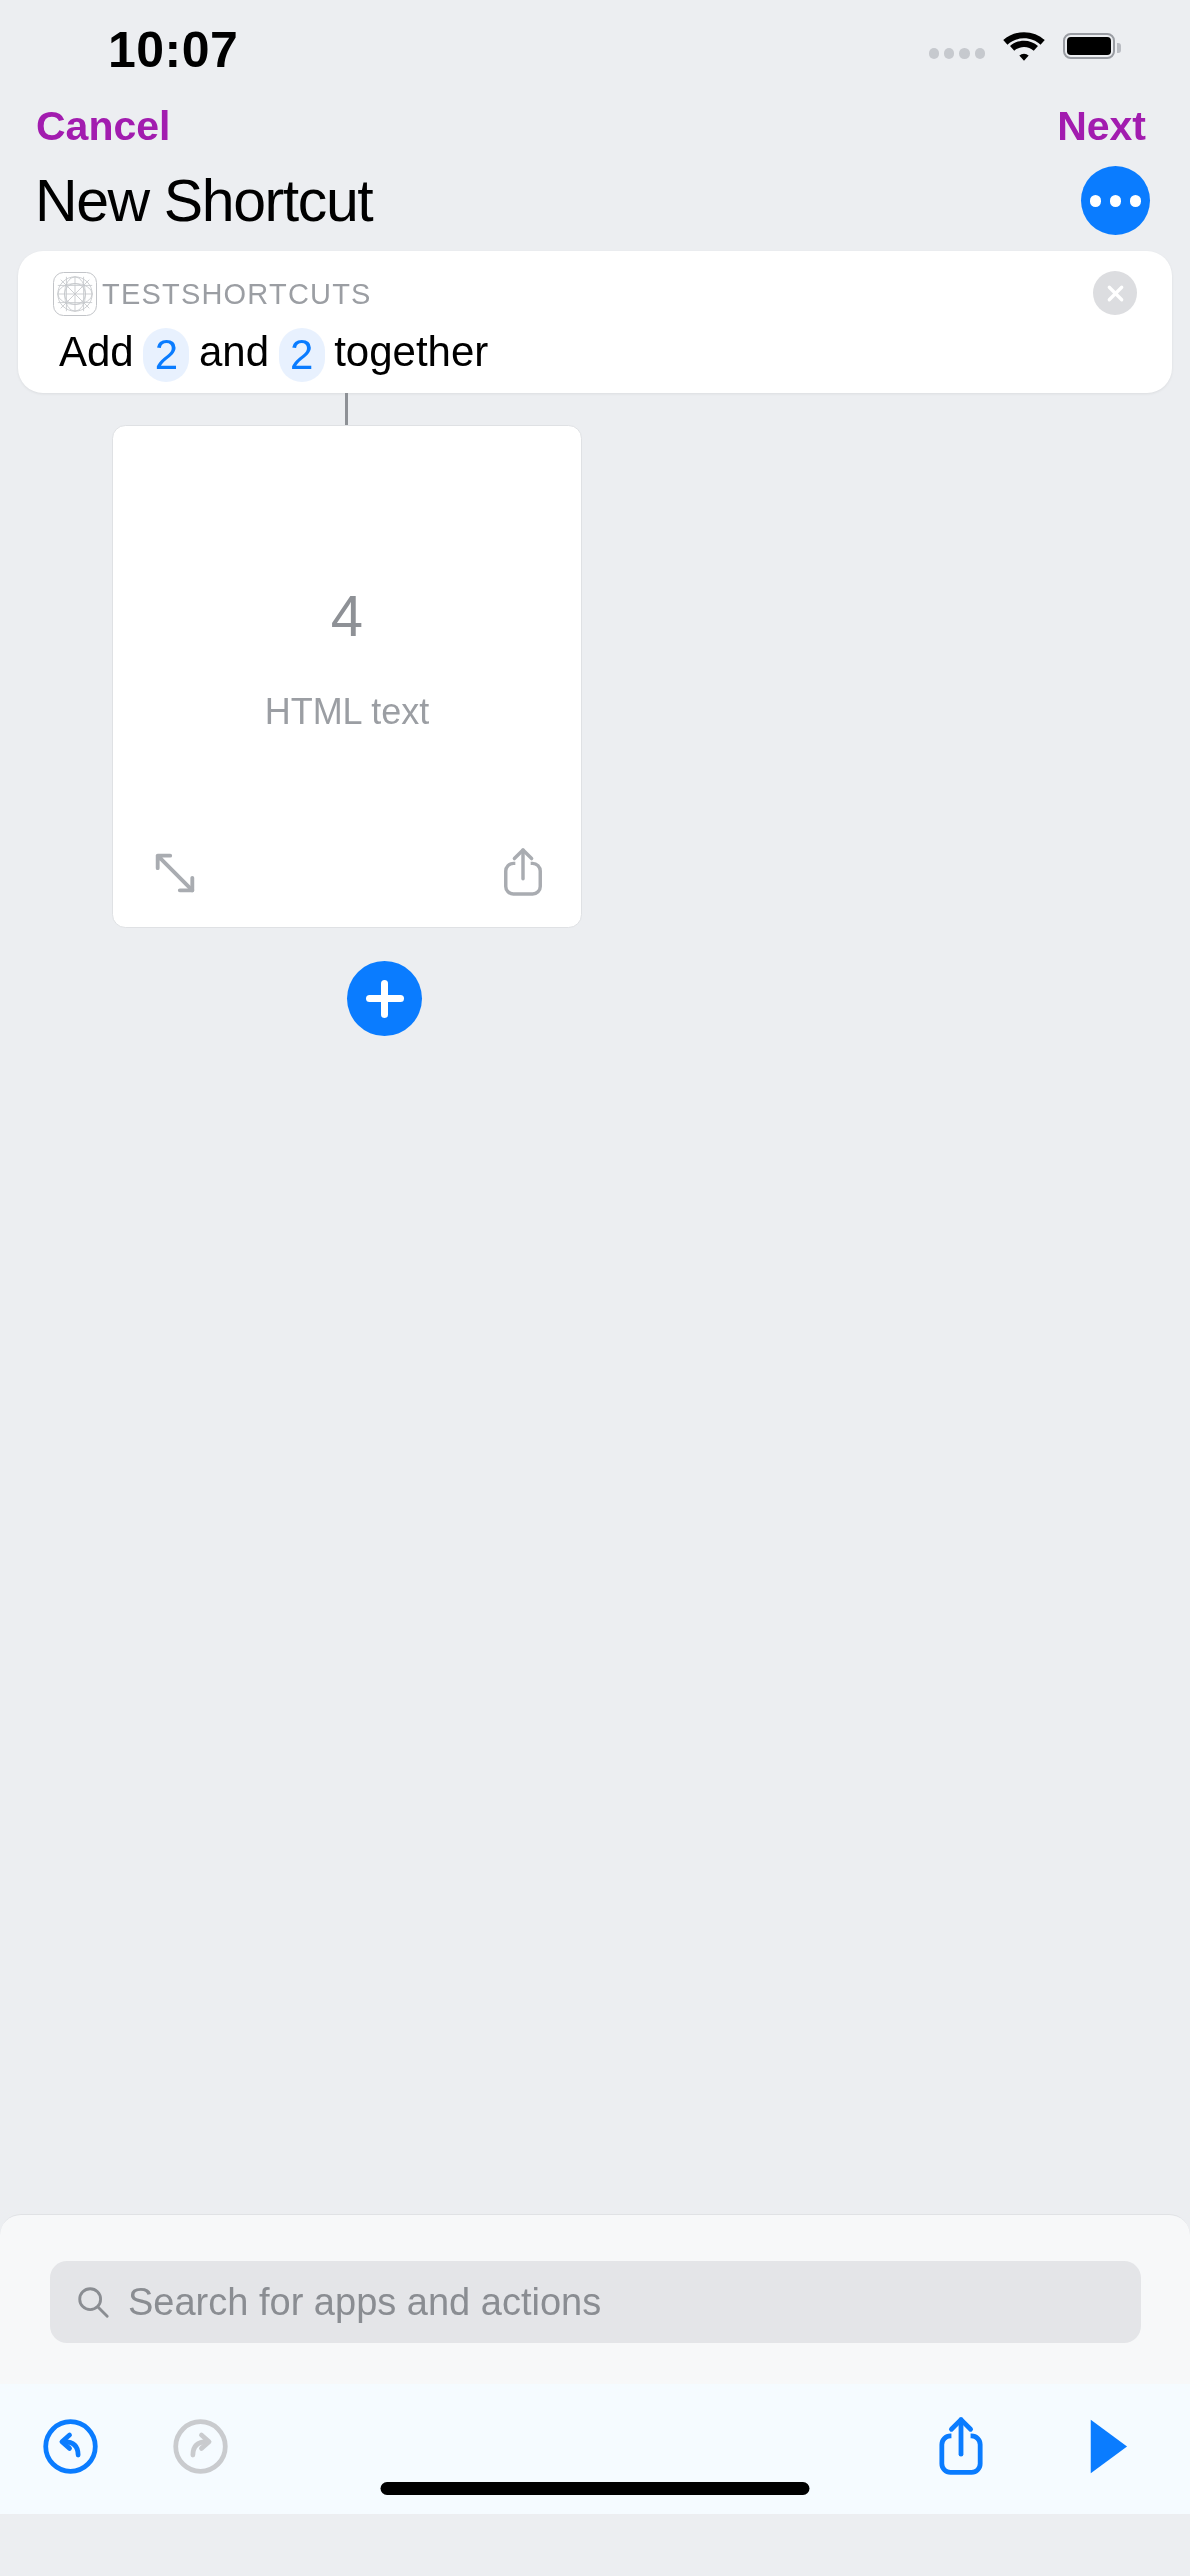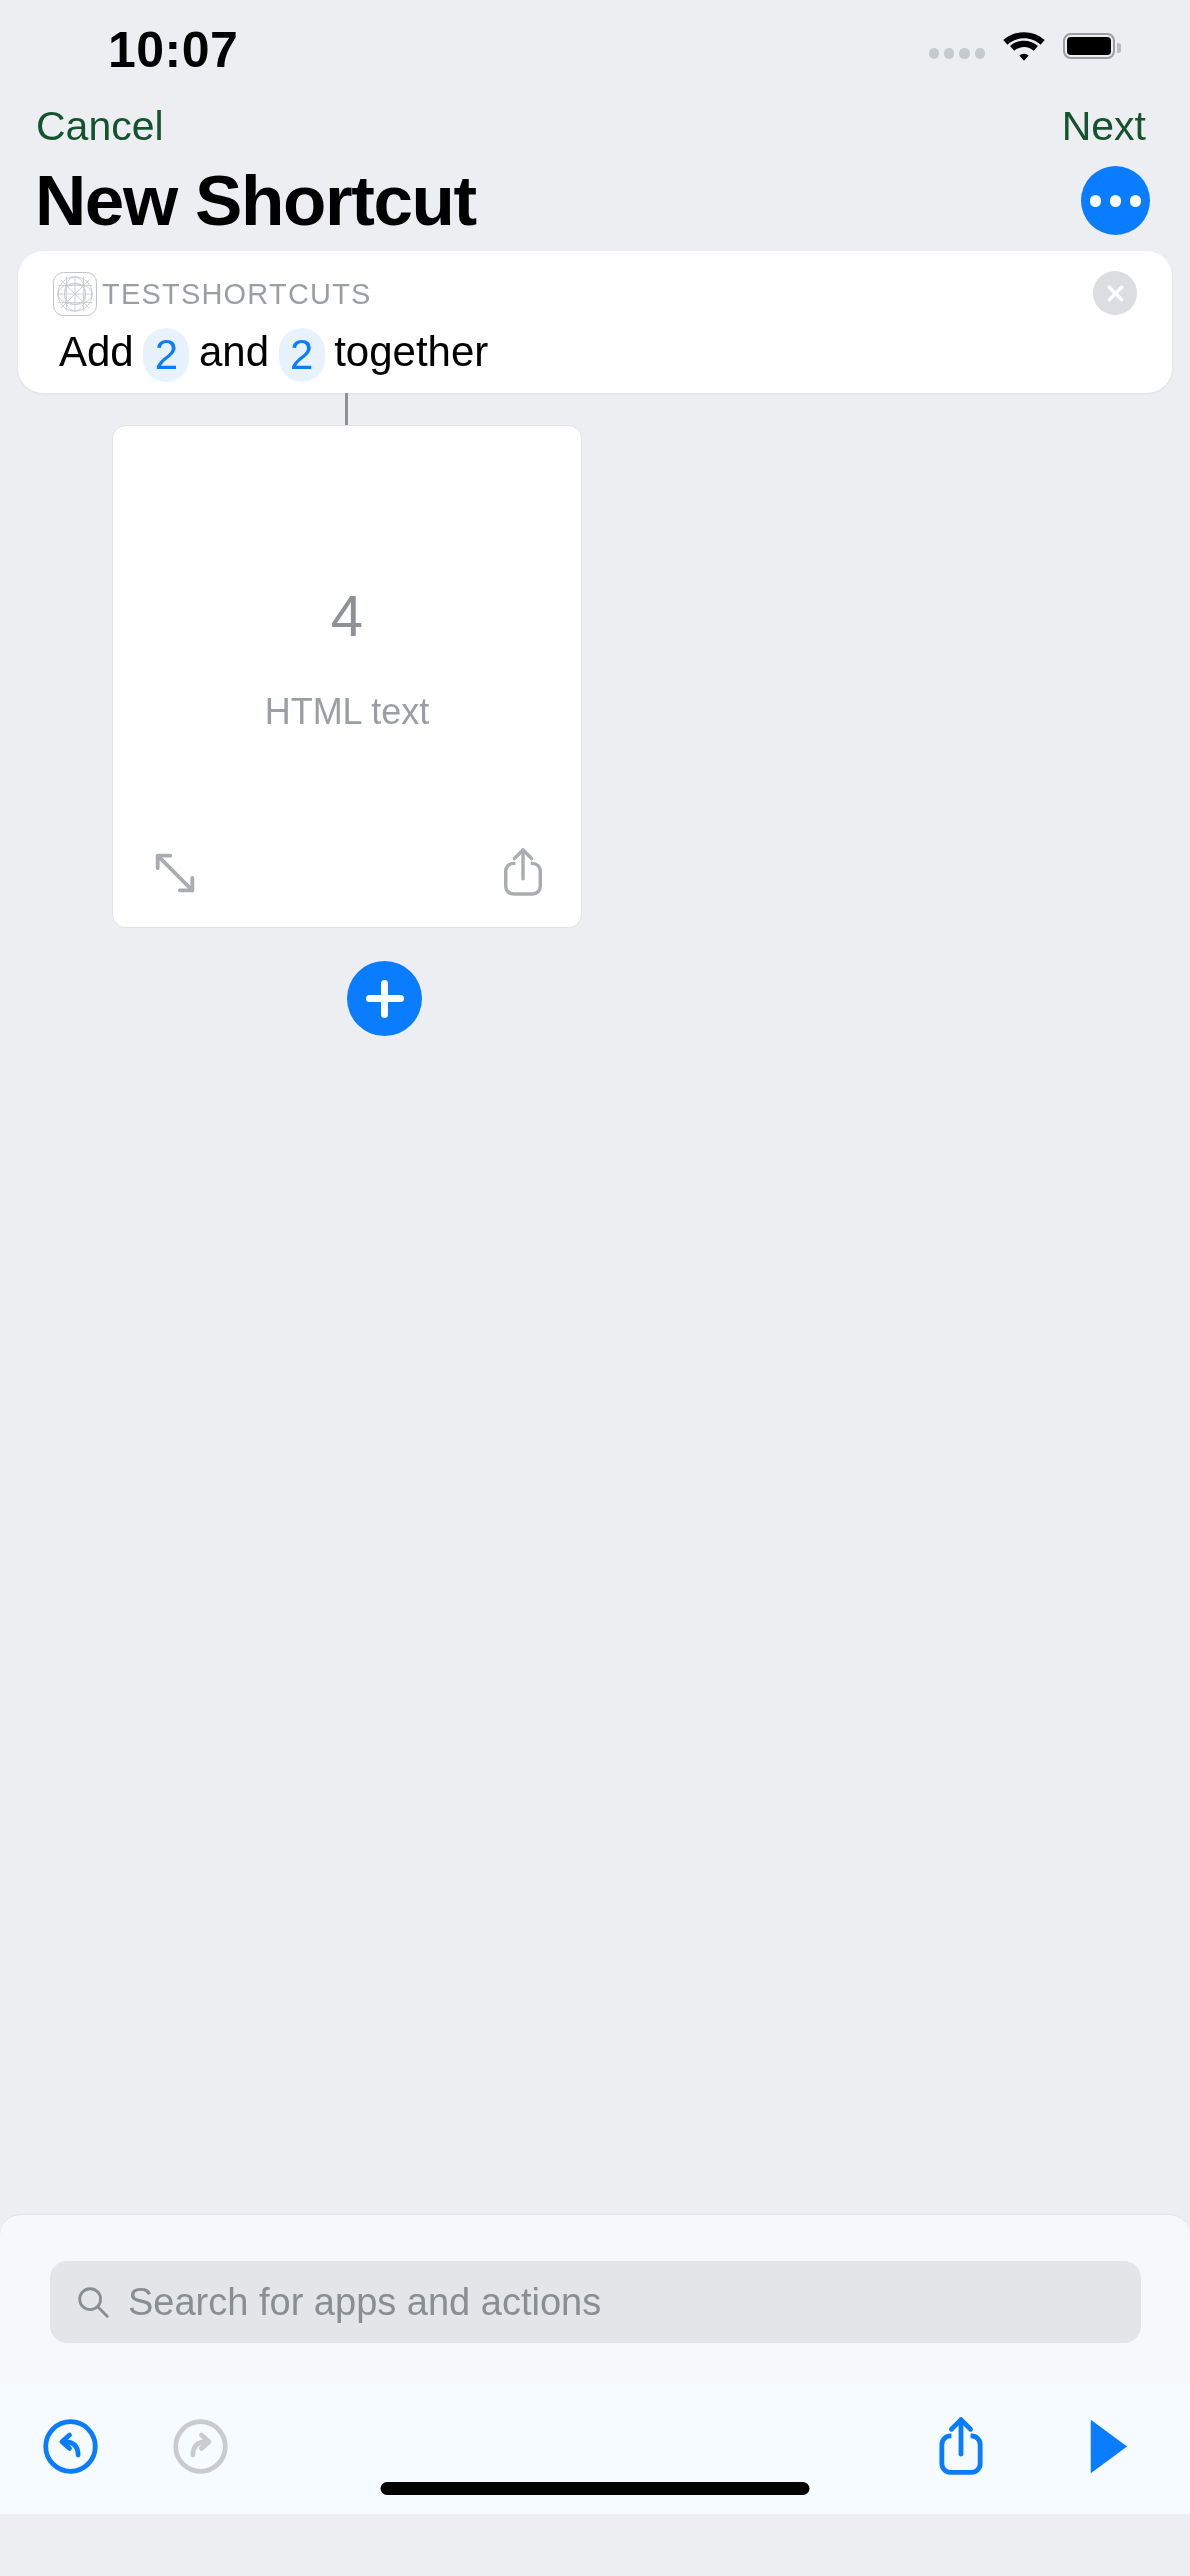--- a/index.html
+++ b/index.html
@@ -47,33 +47,34 @@
   }
   .sb-batt i {
     display:block; margin:1.9px; width:calc(100% - 3.8px); height:calc(100% - 3.8px);
     background:#000; border-radius:3.8px;
   }
 
   
   .navbar { position:absolute; top:88px; left:0; width:1190px; height:77px; }
   .nav-btn {
     position:absolute; top:0;
-    font-size:41px; color:#14532d; line-height:77px;
+    font-size:41px; color:#a21caf; line-height:77px;
     background:none; border:none; cursor:pointer;
     font-family:"Liberation Sans", sans-serif;
+    font-weight:bold;
   }
   .nav-cancel { left:36px; }
   .nav-next { right:44px; }
 
   .titlerow {
     position:absolute; top:153px; left:0; width:1190px; height:105px;
   }
   .page-title {
     position:absolute; left:35px; top:0;
-    font-size:71px; font-weight:700; color:#000;
+    font-size:59px; font-weight:400; color:#000;
     letter-spacing:-1.4px; line-height:96px;
   }
   .more-btn {
     position:absolute; right:40px; top:13.4px;
     width:69px; height:69px; border-radius:50%;
     background:#0a7cff;
     display:flex; align-items:center; justify-content:center;
     gap:8.6px; border:none; cursor:pointer;
   }
   .more-btn i {

